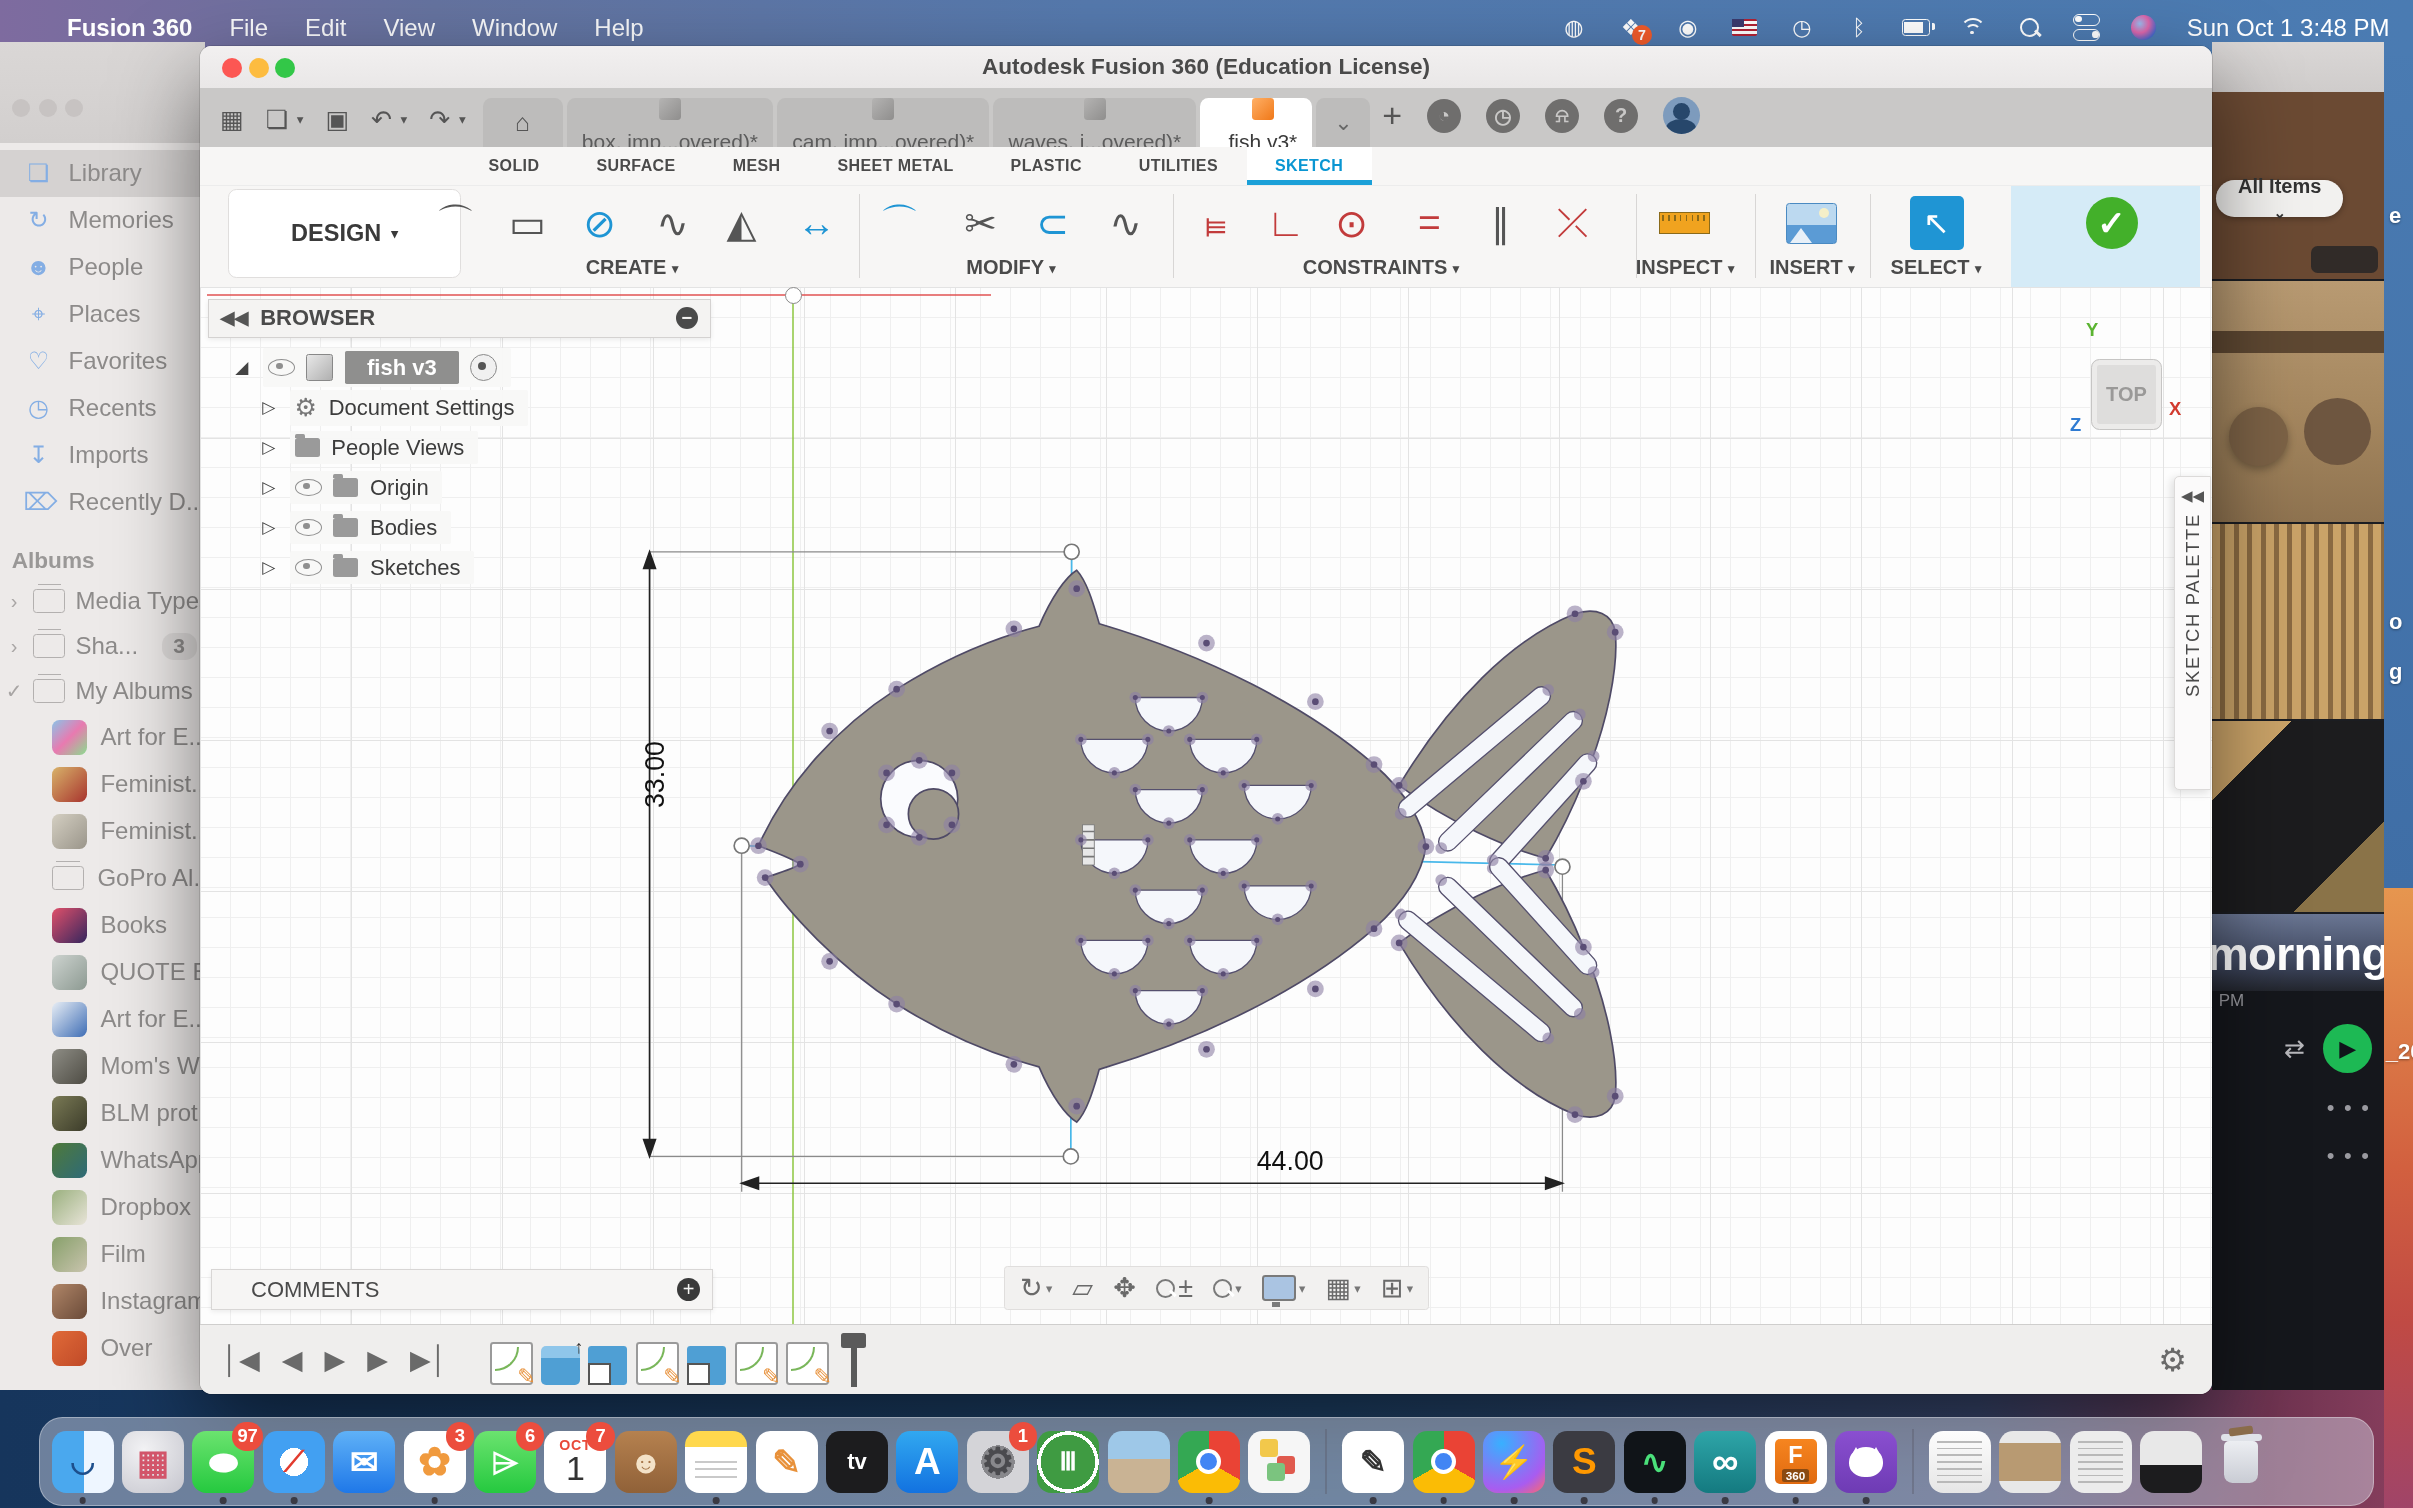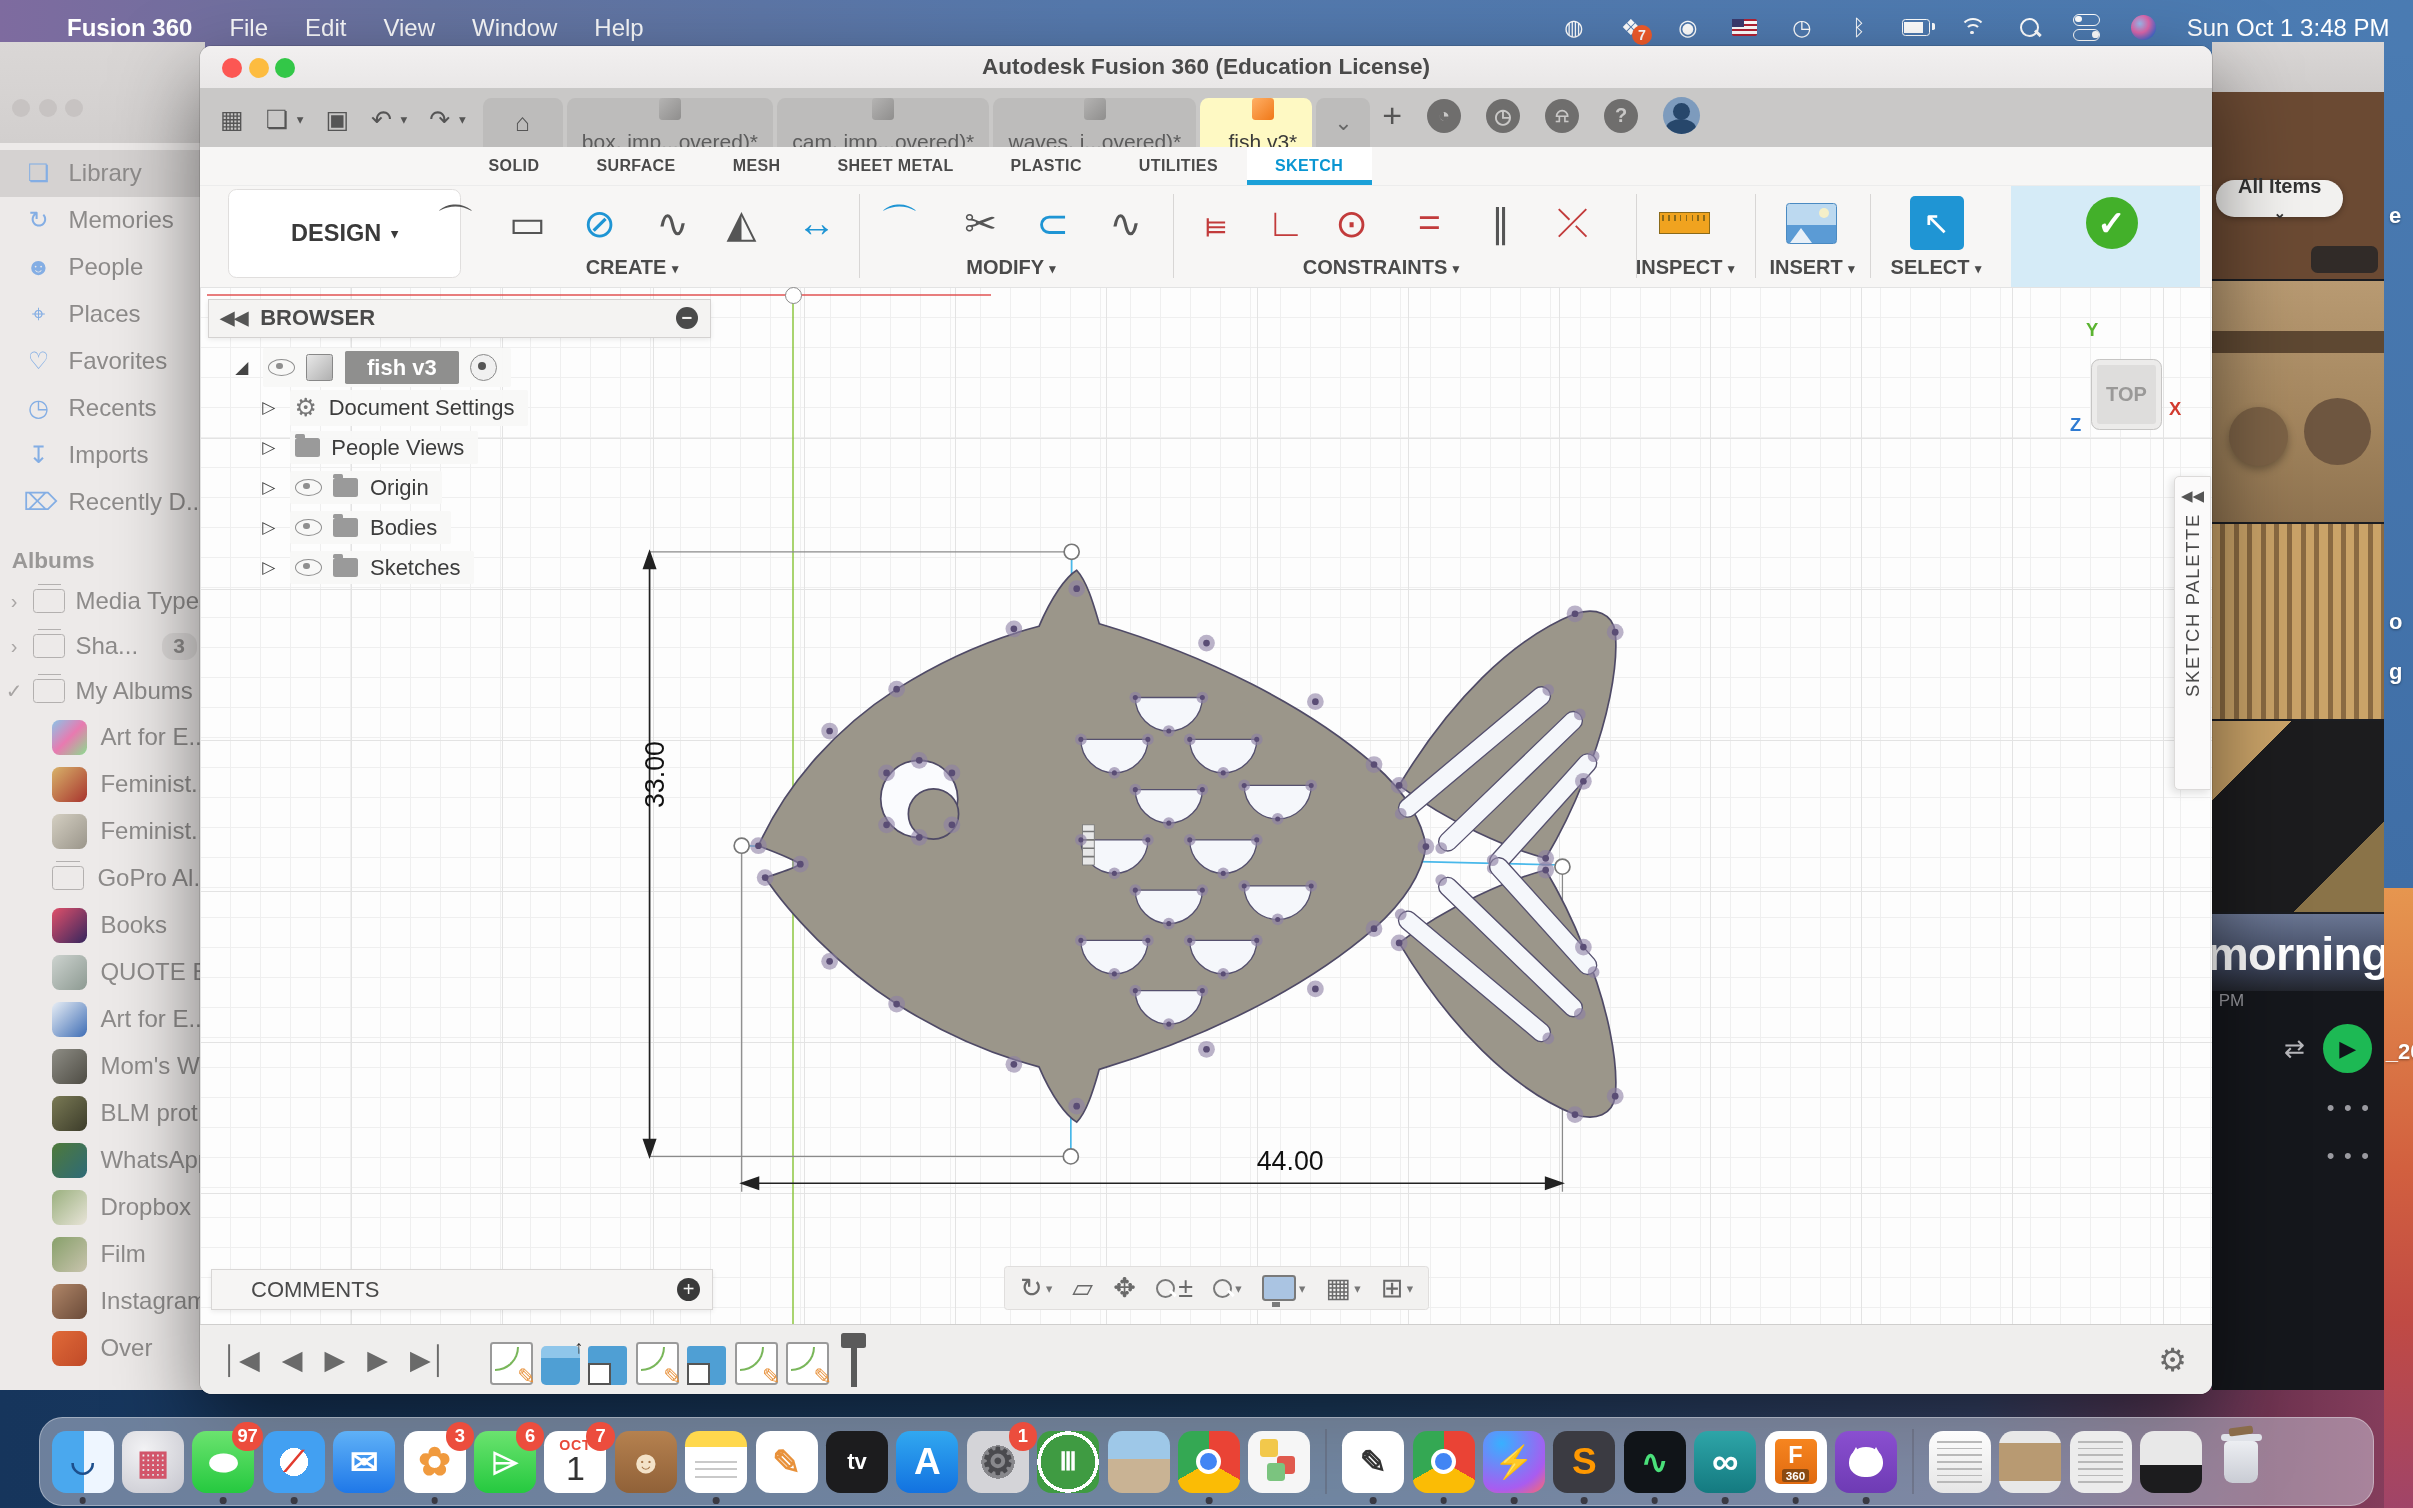--- a/index.html
+++ b/index.html
@@ -90,21 +90,21 @@
   .f-title{height:42px;background:linear-gradient(180deg,#f2f0f0,#e9e7e7);position:relative;
     display:flex;align-items:center;justify-content:center;color:#4a4a4a;font-weight:bold;font-size:22.6px;}
   .tl{position:absolute;top:11.7px;width:20px;height:20px;border-radius:50%;}
   .f-tabbar{height:59px;background:#c9c8c7;display:flex;align-items:flex-end;position:relative;}
   .qat{display:flex;align-items:center;gap:22px;padding:0 17px 13.4px 20px;color:#555;font-size:25px;}
   .qat .caret{font-size:13.4px;color:#555;margin-left:-13.4px;}
   .hometab{width:80px;height:49px;background:#bdbcbb;border-radius:8.4px 8.4px 0 0;display:flex;align-items:center;justify-content:center;color:#555;font-size:25px;}
   .dtab{height:49px;background:#bdbcbb;border-radius:8.4px 8.4px 0 0;margin-left:4.2px;padding:0 15px;
     display:flex;align-items:center;gap:10px;color:#5c5c5c;font-size:21px;white-space:nowrap;overflow:hidden;flex-direction:column;}
   .dtab .cube{width:22px;height:22px;background:linear-gradient(135deg,#b5b4b3,#8f8e8d);border-radius:3.4px;flex:none;}
-  .dtab.active{background:#fef9c3;color:#3a3a3a;padding-left:28px;}
+  .dtab.active{background:#ffffff;color:#3a3a3a;padding-left:28px;}
   .dtab.active .cube{background:linear-gradient(135deg,#ffb066,#f07818);}
   .dtab .x{color:#8a8a8a;font-size:18.4px;}
   .tab-extra{display:flex;align-items:center;gap:25px;margin-left:11.7px;padding-bottom:11.7px;color:#666;}
   .chevbtn{width:54px;height:49px;background:#bdbcbb;border-radius:8.4px 8.4px 0 0;display:flex;align-items:center;justify-content:center;color:#666;font-size:22px;margin-left:4.2px;align-self:flex-end;}
   .circ-ic{width:34px;height:34px;border-radius:50%;background:#6f6e6d;color:#c9c8c7;display:flex;align-items:center;justify-content:center;font-size:20px;font-weight:bold;}
   .avatar{width:37px;height:37px;border-radius:50%;background:#7d9bbd;position:relative;overflow:hidden;}
   .avatar::before{content:"";position:absolute;left:10px;top:5.9px;width:17px;height:17px;border-radius:50%;background:#27476b;}
   .avatar::after{content:"";position:absolute;left:3.4px;top:22px;width:30px;height:18.4px;border-radius:50% 50% 0 0;background:#27476b;}
 
   .ribbontabs{height:38px;background:#f7f6f5;display:flex;align-items:center;gap:0;position:relative;border-bottom:0.8px solid #ececec;}

